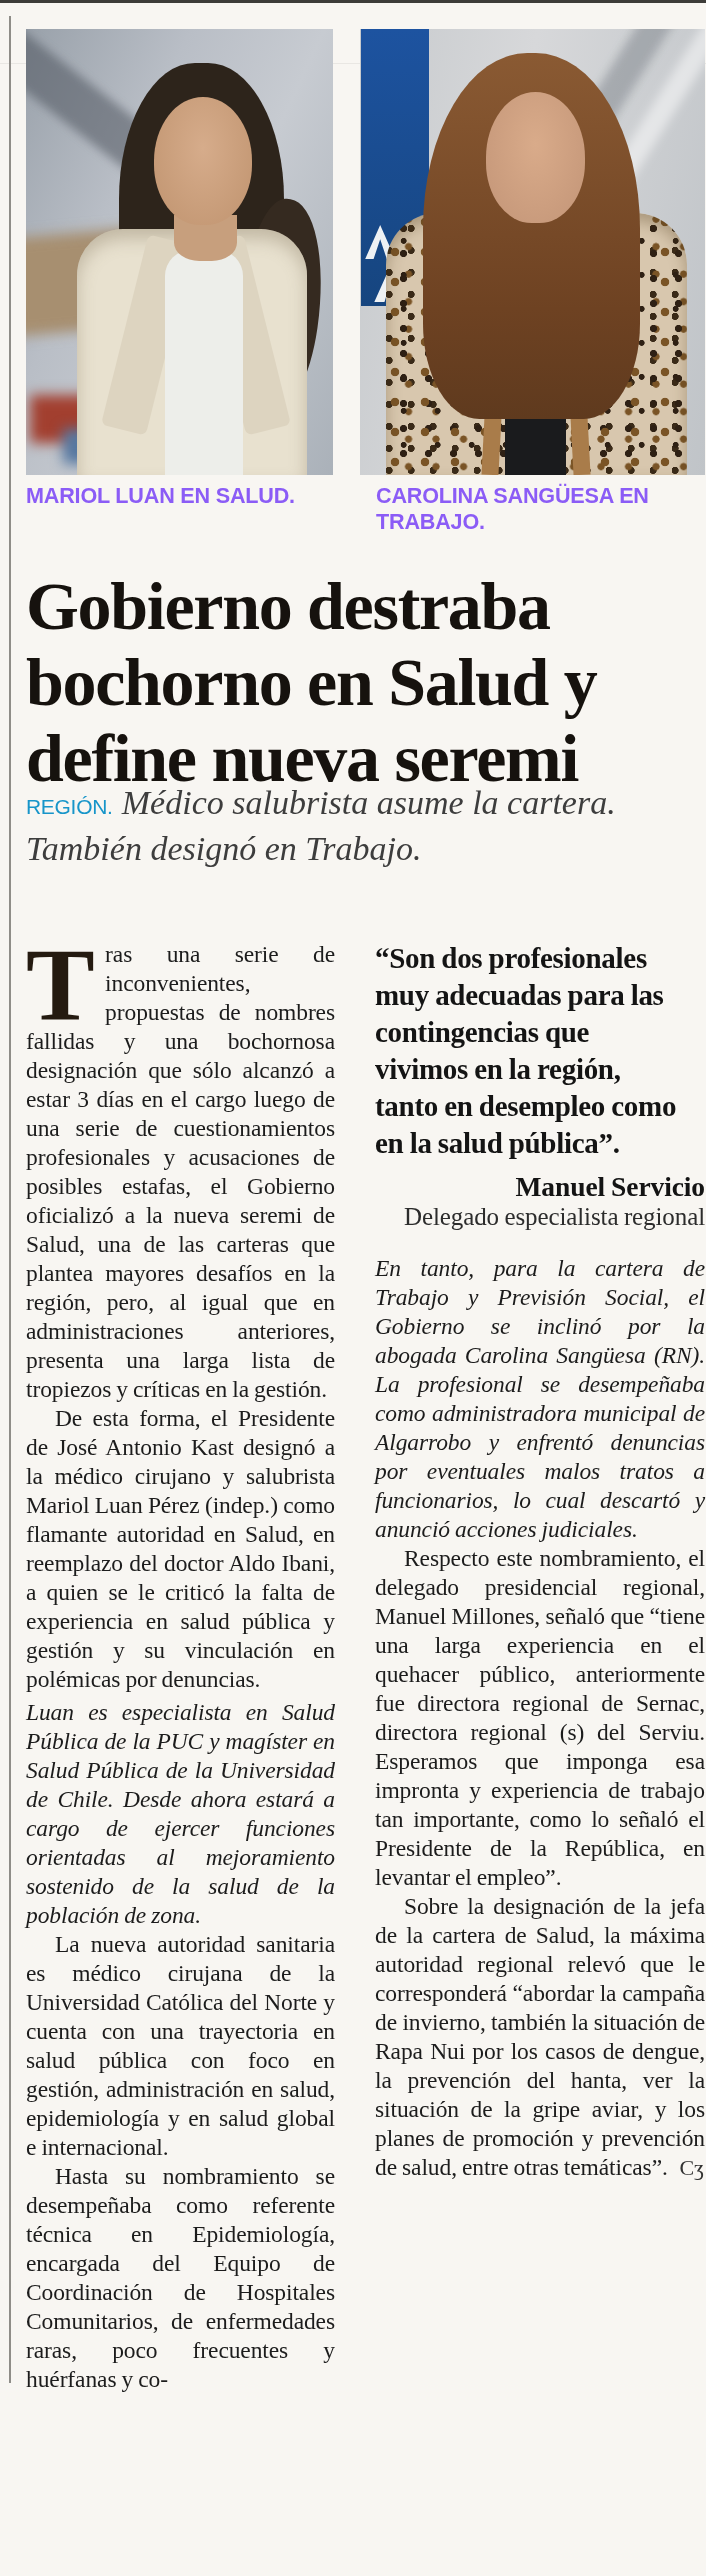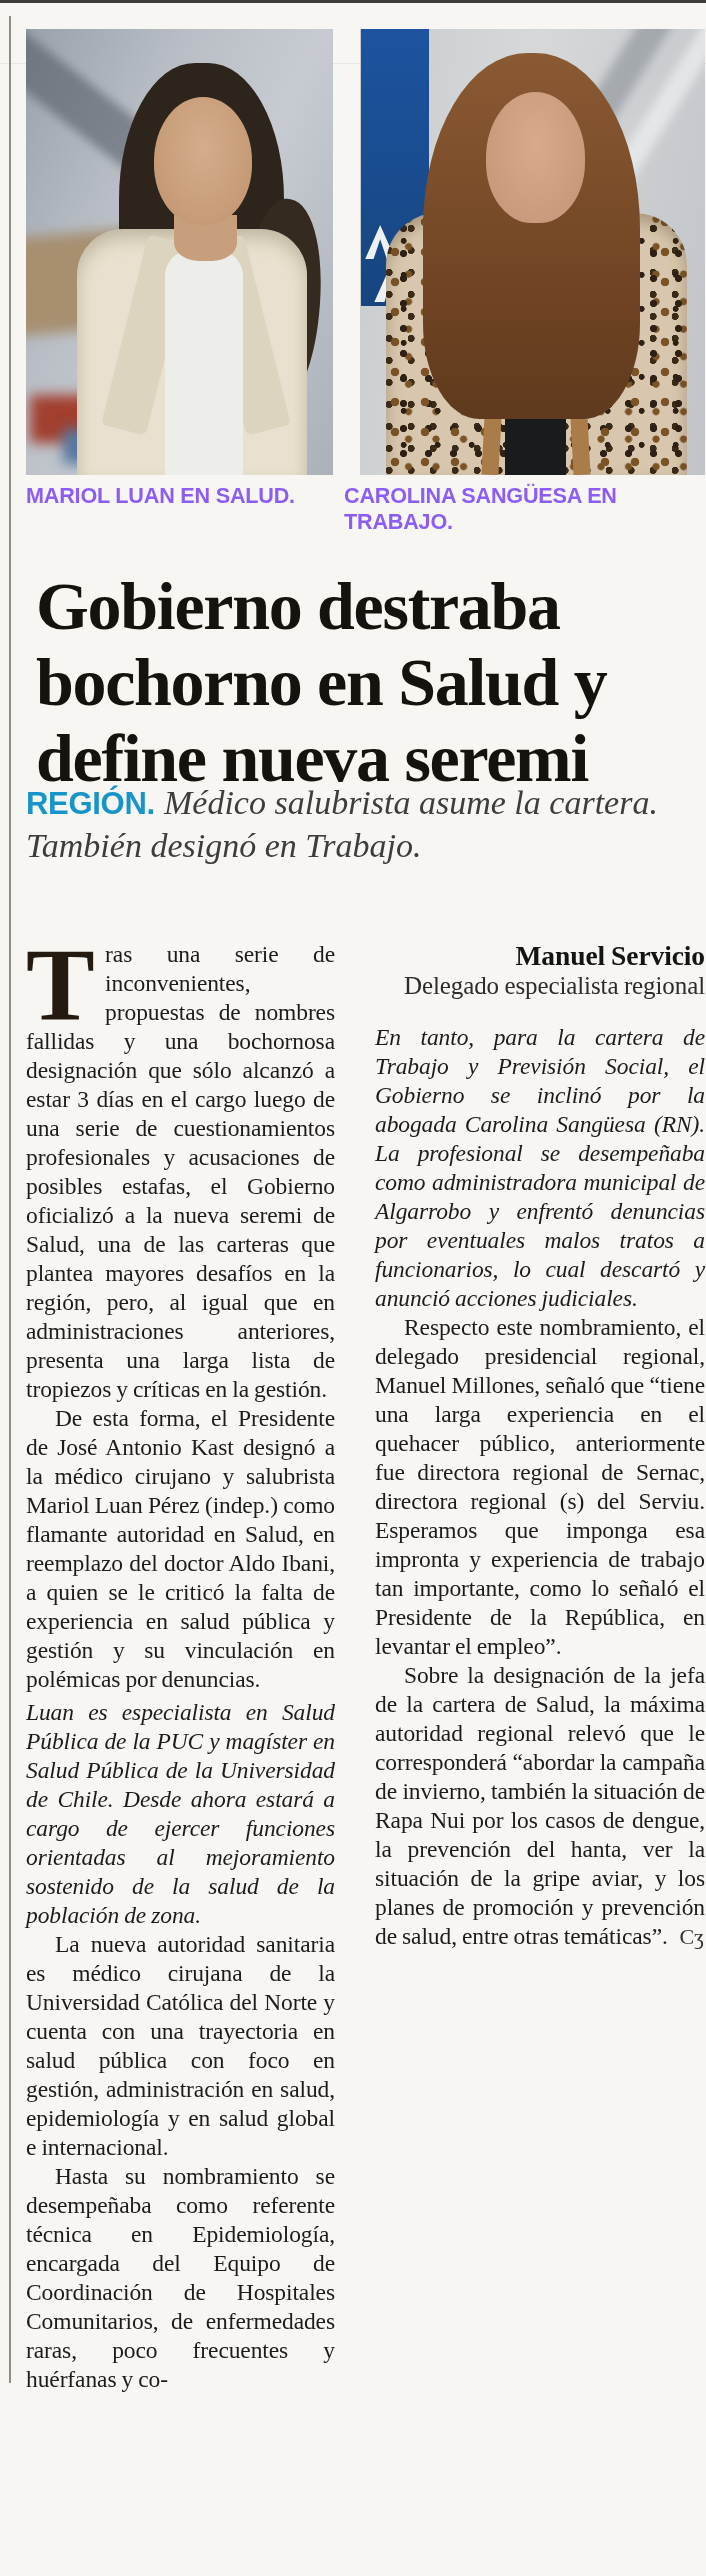--- a/index.html
+++ b/index.html
@@ -59,28 +59,28 @@
     background-size:30px 30px,25px 25px,34px 34px,27.5px 27.5px,22px 22px;
     box-shadow:inset 0 7.8px 14.4px rgba(80,60,30,.35);}
   .pr-trim-l{position:absolute;left:128px;top:196px;width:17px;height:250px;background:#a97c4a;transform:rotate(3deg);}
   .pr-trim-r{position:absolute;left:207px;top:196px;width:17px;height:250px;background:#a97c4a;transform:rotate(-3deg);}
   .pr-blouse{position:absolute;left:145px;top:201px;width:61px;height:245px;background:#1a1b1d;}
 
   
   .caption{font-family:"Liberation Sans",sans-serif;font-weight:bold;font-size:21.6px;
     letter-spacing:-0.2px;color:#8b5cf6;}
   .cap-left{left:26px;top:483px;}
-  .cap-right{left:344px;top:483px;}
+  .cap-right{left:376px;top:483px;}
 
   
-  .headline{left:36px;top:522px;width:670px;font-weight:bold;font-size:68px;line-height:1.12;
+  .headline{left:26px;top:522px;width:670px;font-weight:bold;font-size:68px;line-height:1.12;
     color:#16120e;letter-spacing:-1.3px;}
   .kicker{left:26px;top:782px;width:675px;font-size:34px;line-height:42px;font-style:italic;color:#3d3d3d;}
-  .kicker-label{font-family:"Liberation Sans",sans-serif;font-style:normal;font-weight:bold;
-    font-size:31px;color:#1795c9;letter-spacing:-0.3px;padding-right:9.2px;}
+  .kicker-label{font-family:"Liberation Sans",sans-serif;font-style:normal;font-weight:normal;
+    font-size:21px;color:#1795c9;letter-spacing:-0.3px;padding-right:9.2px;}
 
   
   .col{position:absolute;top:940px;text-align:justify;font-size:23.5px;line-height:29px;
     letter-spacing:-0.1px;word-spacing:-0.7px;color:#1c1c1c;}
   .col-left{left:26px;width:309px;}
   .col-right{left:375px;width:330px;}
   .body-par{margin:0;}
   .body-par.indent{text-indent:29px;}
   .drop-cap{float:left;font-size:103px;line-height:77px;font-weight:bold;color:#241a10;
     padding:6.5px 10.5px 0 0;}
@@ -143,19 +143,20 @@
 
 <div class="col col-left">
   <p class="body-par"><span class="drop-cap">T</span><span>ras una serie de inconvenientes, propuestas de nombres fallidas y una bochornosa designación que sólo alcanzó a estar 3 días en el cargo luego de una serie de cuestionamientos profesionales y acusaciones de posibles estafas, el Gobierno oficializó a la nueva seremi de Salud, una de las carteras que plantea mayores desafíos en la región, pero, al igual que en administraciones anteriores, presenta una larga lista de tropiezos y críticas en la gestión.</span></p>
   <p class="body-par indent">De esta forma, el Presidente de José Antonio Kast designó a la médico cirujano y salubrista Mariol Luan Pérez (indep.) como flamante autoridad en Salud, en reemplazo del doctor Aldo Ibani, a quien se le criticó la falta de experiencia en salud pública y gestión y su vinculación en polémicas por denuncias.</p>
   <p class="body-par first-after-header">Luan es especialista en Salud Pública de la PUC y magíster en Salud Pública de la Universidad de Chile. Desde ahora estará a cargo de ejercer funciones orientadas al mejoramiento sostenido de la salud de la población de zona.</p>
   <p class="body-par indent">La nueva autoridad sanitaria es médico cirujana de la Universidad Católica del Norte y cuenta con una trayectoria en salud pública con foco en gestión, administración en salud, epidemiología y en salud global e internacional.</p>
   <p class="body-par indent">Hasta su nombramiento se desempeñaba como referente técnica en Epidemiología, encargada del Equipo de Coordinación de Hospitales Comunitarios, de enfermedades raras, poco frecuentes y huérfanas y co-</p>
 </div>
 
 <div class="col col-right">
+  <div class="pull-quote">“Son dos profesionales muy adecuadas para las contingencias que vivimos en la región, tanto en desempleo como en la salud pública”.</div>
   <p class="quote-name">Manuel Servicio</p>
   <p class="quote-role">Delegado especialista regional</p>
   <p class="body-par first-after-header">En tanto, para la cartera de Trabajo y Previsión Social, el Gobierno se inclinó por la abogada Carolina Sangüesa (RN). La profesional se desempeñaba como administradora municipal de Algarrobo y enfrentó denuncias por eventuales malos tratos a funcionarios, lo cual descartó y anunció acciones judiciales.</p>
   <p class="body-par indent">Respecto este nombramiento, el delegado presidencial regional, Manuel Millones, señaló que “tiene una larga experiencia en el quehacer público, anteriormente fue directora regional de Sernac, directora regional (s) del Serviu. Esperamos que imponga esa impronta y experiencia de trabajo tan importante, como lo señaló el Presidente de la República, en levantar el empleo”.</p>
   <p class="body-par indent"><span>Sobre la designación de la jefa de la cartera de Salud, la máxima autoridad regional relevó que le corresponderá “abordar la campaña de invierno, también la situación de Rapa Nui por los casos de dengue, la prevención del hanta, ver la situación de la gripe aviar, y los planes de promoción y prevención de salud, entre otras temáticas”.</span><span class="end-mark">Cʒ</span></p>
 </div>
 
 
 </body></html>

